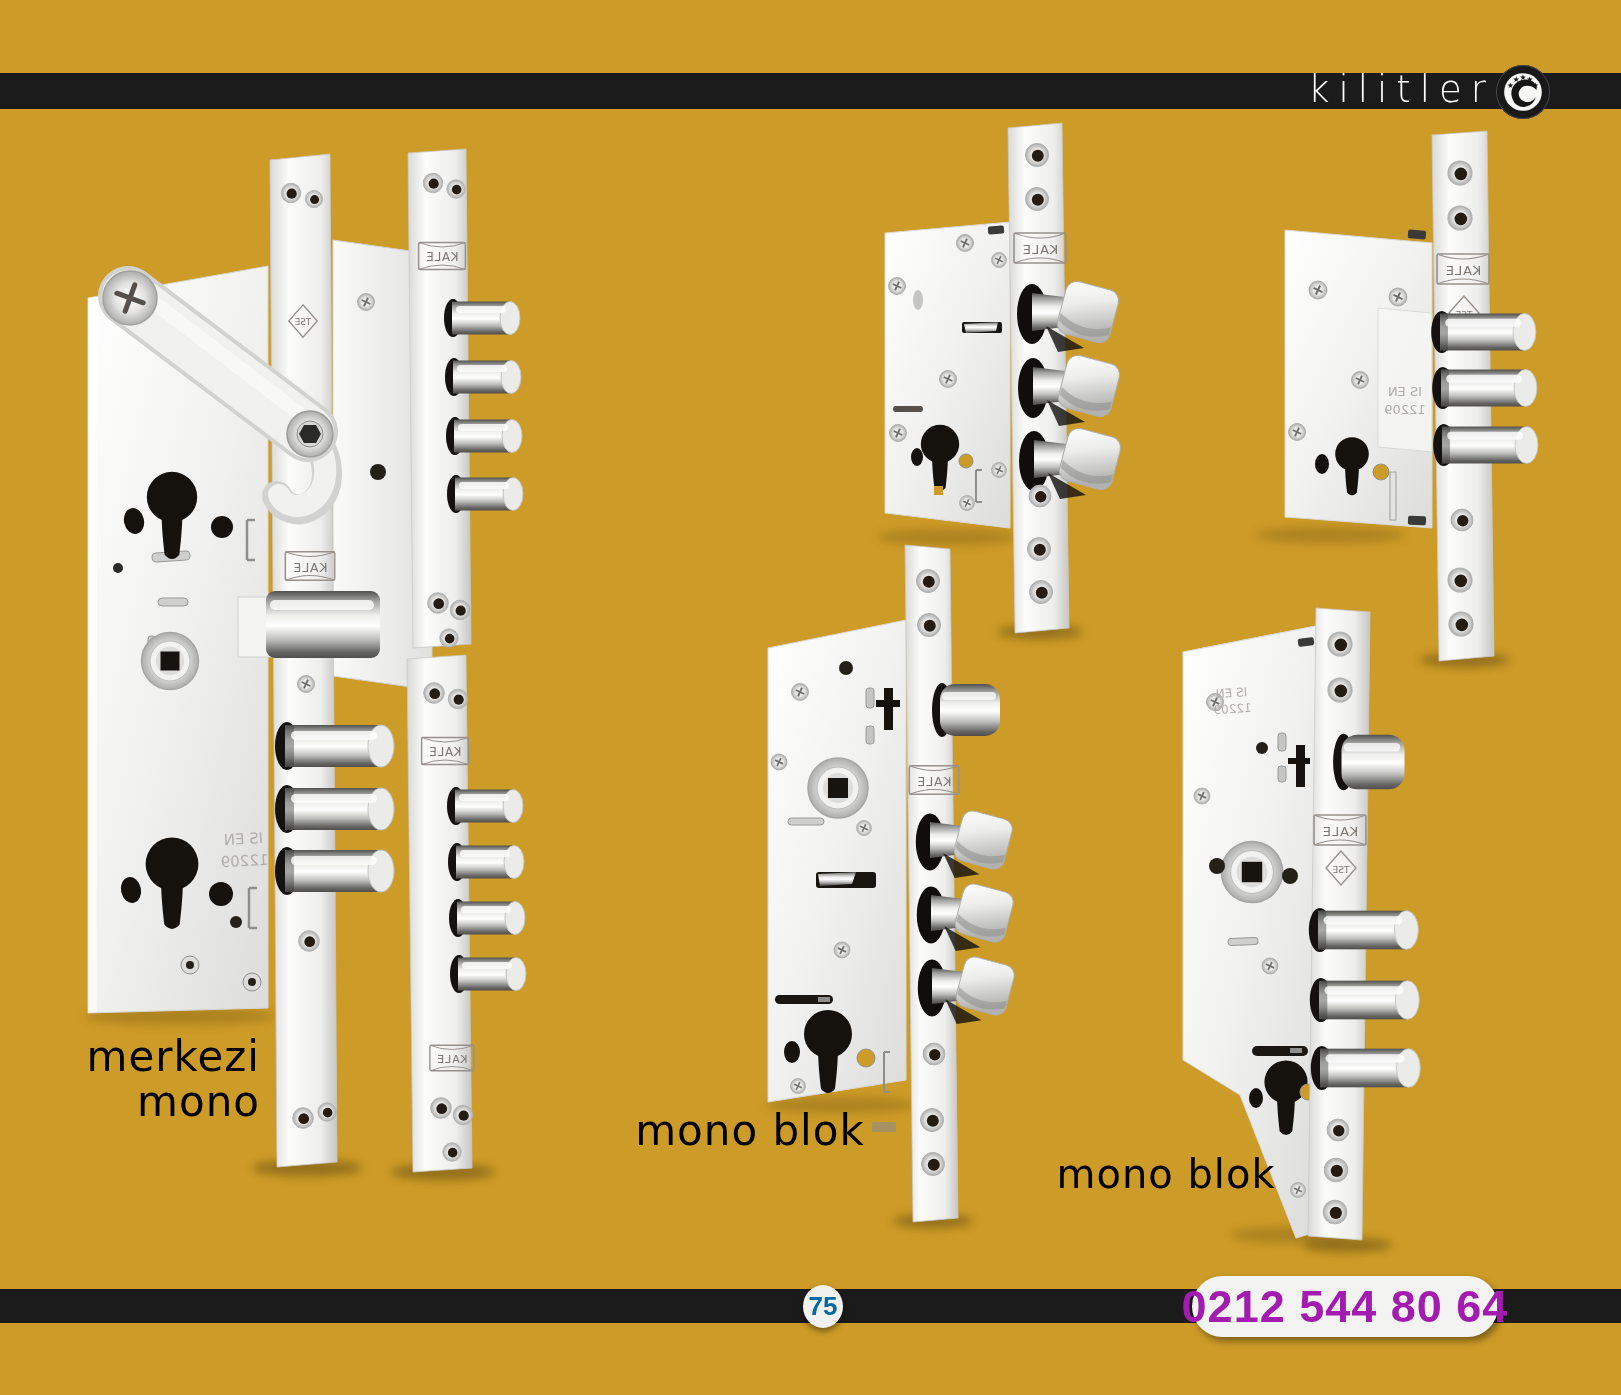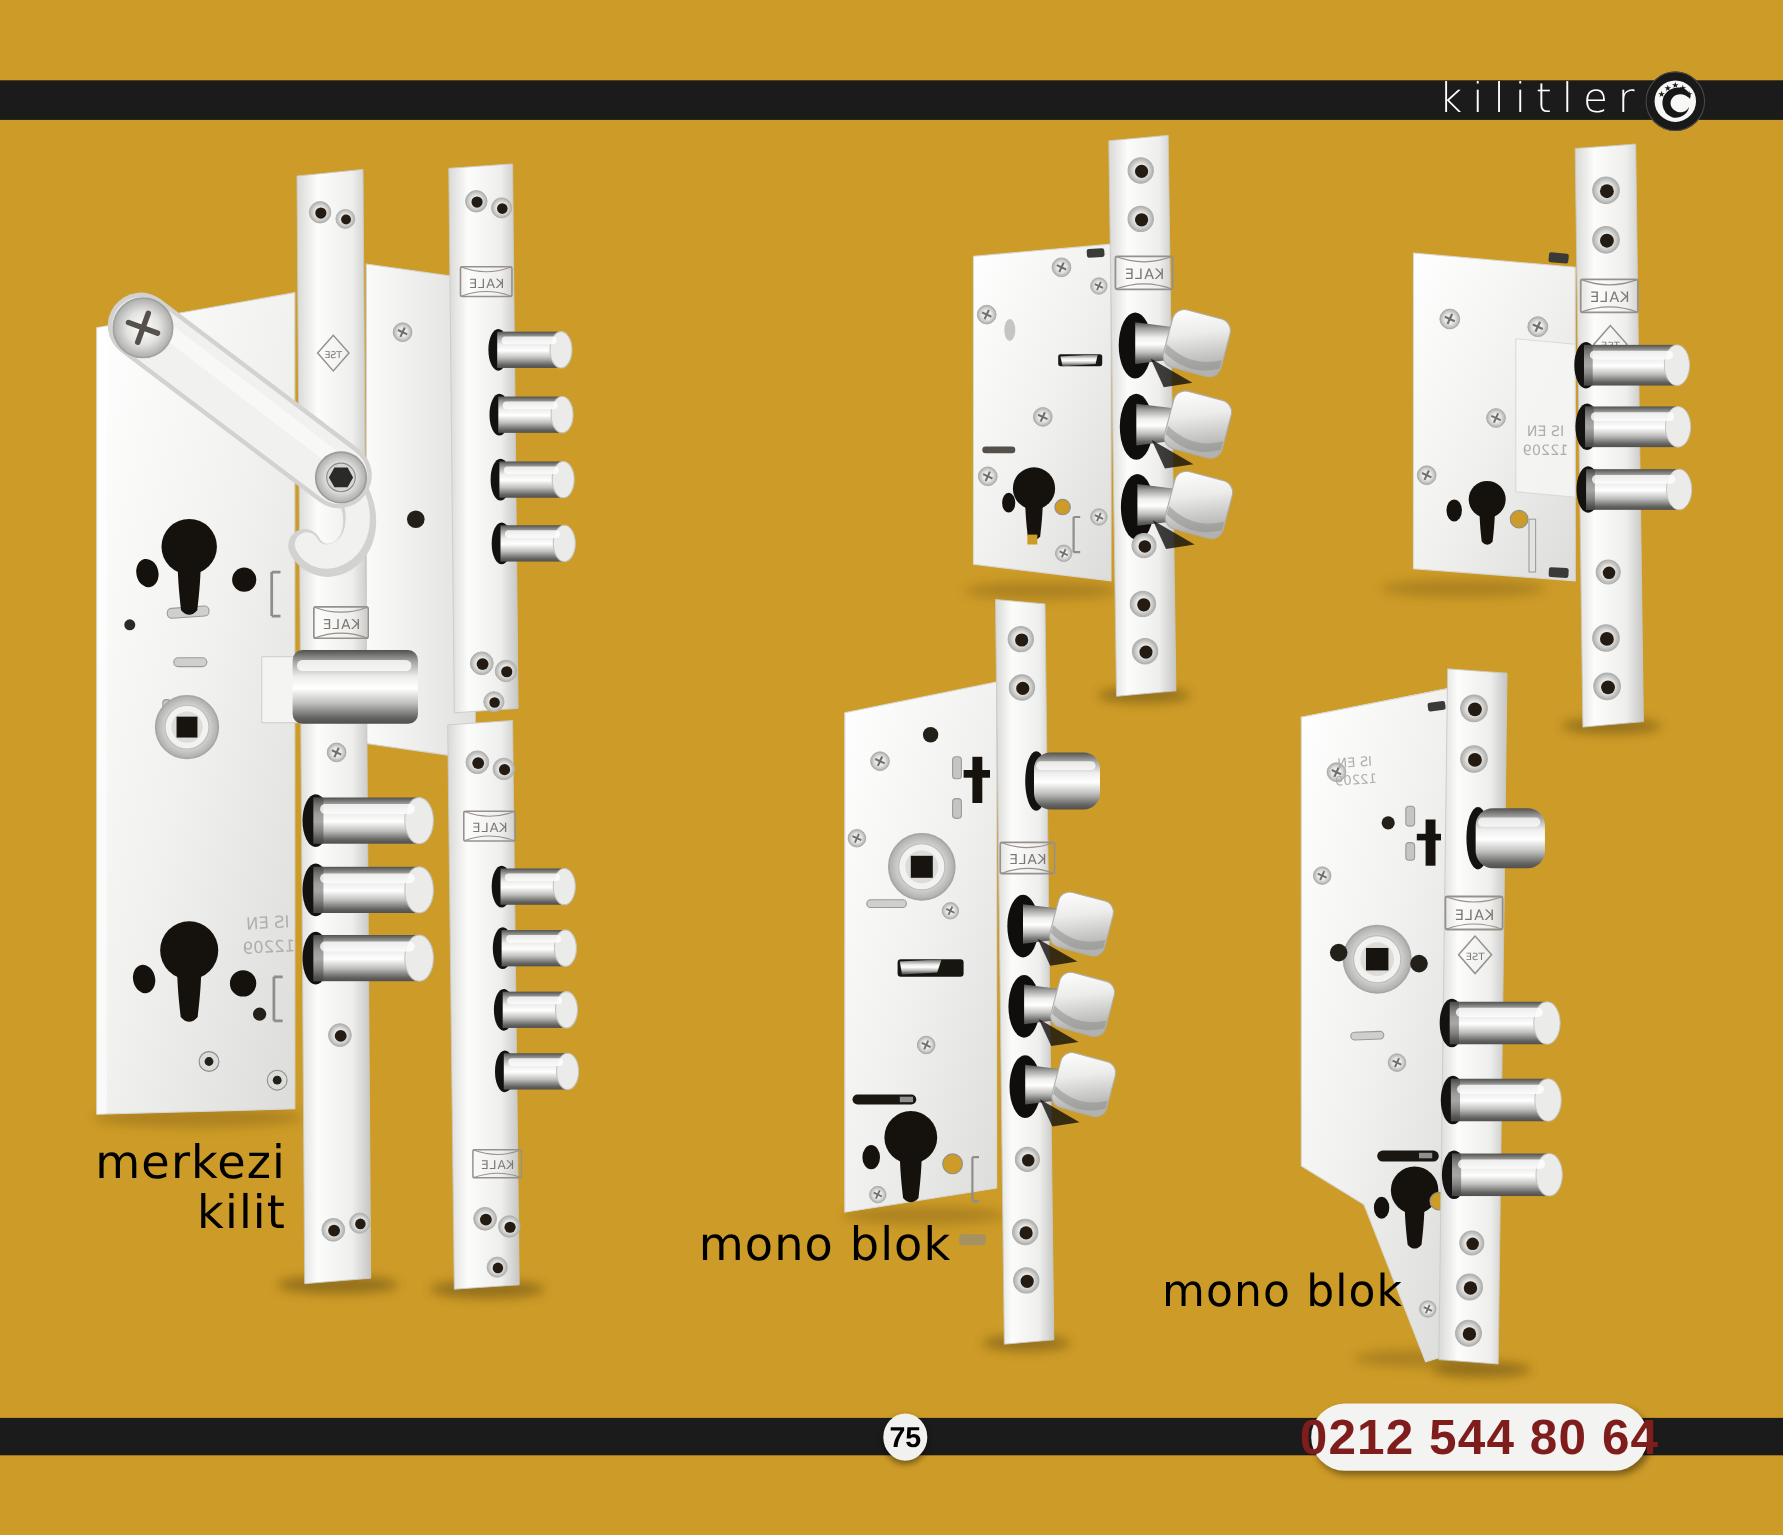--- a/index.html
+++ b/index.html
@@ -41,30 +41,30 @@
     font-weight:500;
     white-space:nowrap;
   }
   .plabel.merkezi{left:56px;top:1034px;width:204px;text-align:right;}
   .plabel.center{left:600px;top:1108px;width:300px;text-align:center;}
   .plabel.right{left:1046px;top:1152px;width:240px;text-align:center;font-size:40px;}
   .page-num{
     position:absolute;left:803px;top:1285px;
     width:40px;height:43px;border-radius:50%;
     background:#f1f1f0;
-    color:#000000;font-weight:bold;font-size:26px;
+    color:#0369a1;font-weight:bold;font-size:26px;
     display:flex;align-items:center;justify-content:center;
     box-shadow:0 3px 6px rgba(0,0,0,.45);
     font-family:"Liberation Sans", sans-serif;
   }
   .phone-pill{
     position:absolute;left:1192px;top:1276px;
     width:306px;height:61px;border-radius:31px;
     background:#f3f3f2;
-    color:#7f1d1d;font-weight:bold;font-size:45px;
+    color:#a21caf;font-weight:bold;font-size:45px;
     display:flex;align-items:center;justify-content:center;
     letter-spacing:1px;
     box-shadow:3px 4px 7px rgba(0,0,0,.4);
     font-family:"Liberation Sans", sans-serif;
     white-space:nowrap;
   }
 </style>
 </head>
 <body>
 
@@ -463,21 +463,21 @@
         <use href="#boltB" transform="translate(1320,1068) scale(.92)"></use>
         <use href="#csk" transform="translate(1338,1130) scale(.95)"></use>
         <use href="#csk" transform="translate(1336,1170) scale(1.02)"></use>
         <use href="#csk" transform="translate(1335,1212) scale(1.02)"></use>
       </g>
     </g>
   </svg>
 
   <div class="plabel merkezi">
     <div>merkezi</div>
-    <div>kilit</div>
+    <div>mono</div>
   </div>
   <div class="plabel center">
     <div>mono blok</div>
   </div>
   <div class="plabel right">
     <div>mono blok</div>
   </div>
 
   <div class="bar bottom"></div>
   <div class="page-num">75</div>

